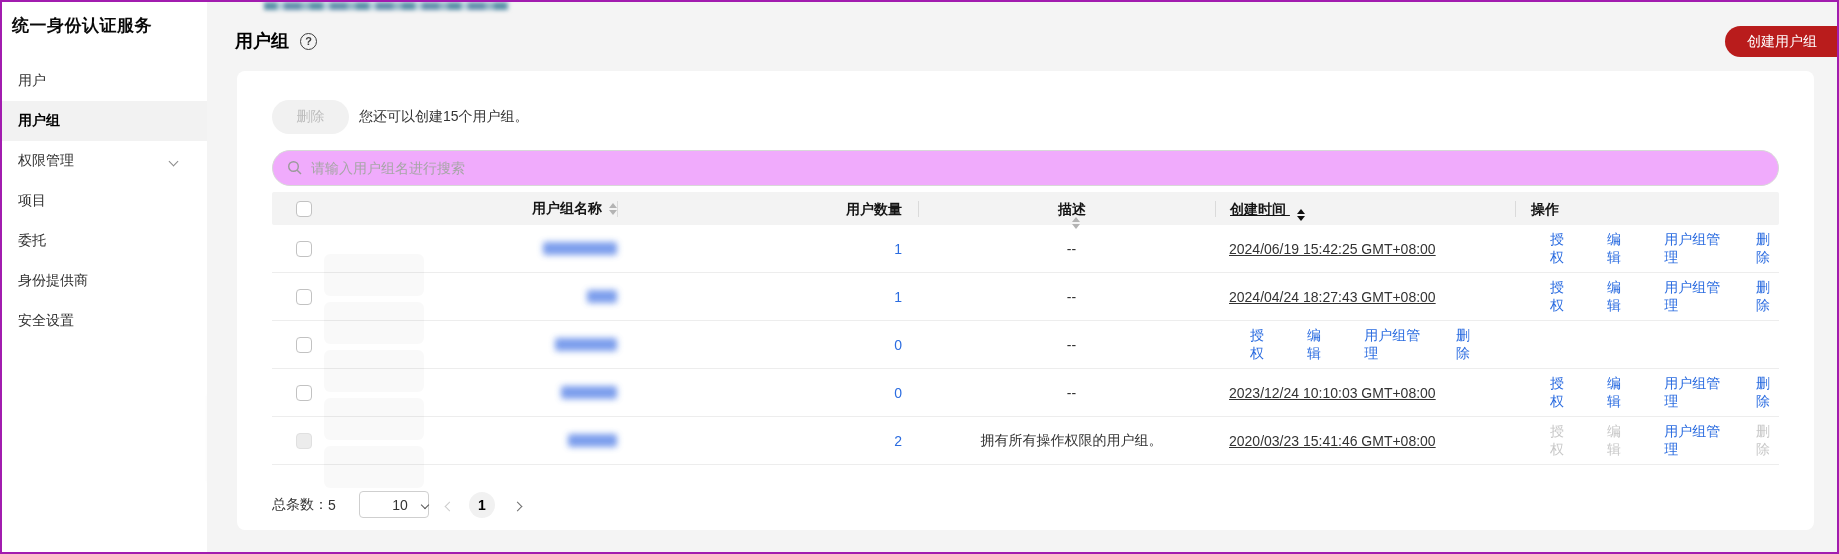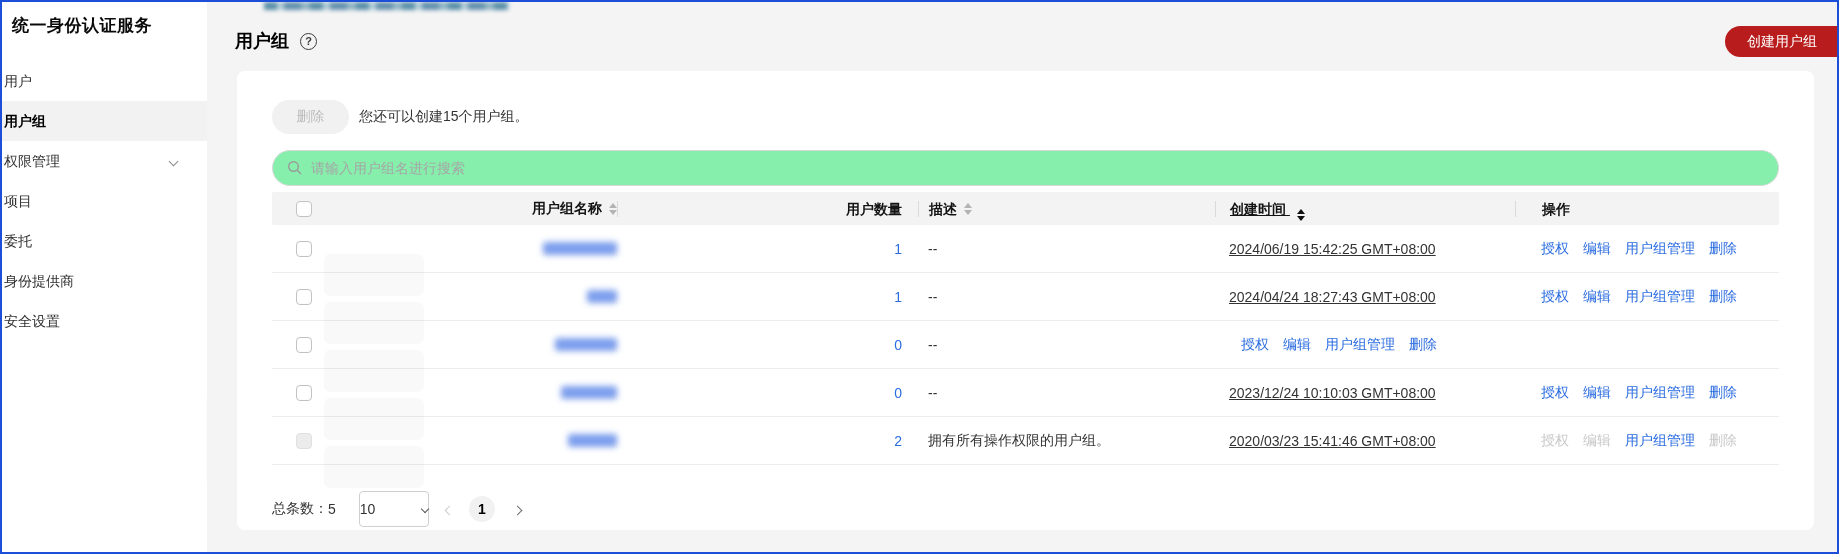--- a/index.html
+++ b/index.html
@@ -1,28 +1,28 @@
 <!DOCTYPE html>
 <html><head>
 <meta charset="utf-8">
 <style>
   * { margin:0; padding:0; box-sizing:border-box; }
   html,body { background:#ffffff; }
   body { font-family:"Liberation Sans","DejaVu Sans",sans-serif; }
 
-  .app { position:relative; width:1839px; height:554px; border:2px solid #1d4ed8;
+  .app { position:relative; width:1839px; height:554px; border:2px solid #a21caf;
          background:#f4f4f4; overflow:hidden; }
 
   
   .sidebar { position:absolute; left:0; top:0; bottom:0; width:205px; background:#fff;
              box-shadow:1px 0 3px rgba(0,0,0,0.05); }
   .sidebar-title { padding:12px 0 0 10px; font-size:17px; font-weight:bold; color:#0a0a0a; letter-spacing:.5px; }
   .nav { margin-top:24px; }
-  .nav-item { height:40px; line-height:40px; padding-left:2px; font-size:14px; color:#303030;
-              display:flex; align-items:center; cursor:pointer; }
+  .nav-item { height:40px; line-height:40px; padding-left:16px; font-size:14px; color:#303030;
+              display:flex; align-items:center; cursor:pointer;font-family:Liberation Serif, serif; }
   .nav-item.active { background:#f2f2f2; font-weight:bold; color:#000; }
   .nav-item .spacer { flex:1; }
   .nav-item .chev { margin-right:30px; color:#8b8b8b; }
 
   
   .chev { display:inline-block; width:7px; height:7px; border-right:1.5px solid currentColor;
           border-bottom:1.5px solid currentColor; }
   .chev.down  { transform:rotate(45deg); }
   .chev.left  { transform:rotate(135deg); }
   .chev.right { transform:rotate(-45deg); }
@@ -51,68 +51,68 @@
 
   
   .card { position:absolute; left:30px; top:69px; width:1577px; height:459px; background:#fff;
           border-radius:8px; }
 
   .toolbar { position:absolute; left:35px; top:29px; display:flex; align-items:center; }
   .delete-btn { width:77px; height:34px; border-radius:17px; background:#f1f1f1; border:none;
                 color:#bdbdbd; font-size:14px; }
   .quota { margin-left:10px; font-size:14px; color:#333; }
 
-  .searchbar { position:absolute; left:35px; right:35px; top:79px; height:36px; background:#86efac;
+  .searchbar { position:absolute; left:35px; right:35px; top:79px; height:36px; background:#f0abfc;
                border:1px solid #d8d8d8; border-radius:18px; display:flex; align-items:center;
                padding:3px 14px; }
   .searchbar svg { flex:0 0 auto; }
   .searchbar input { flex:1; border:none; outline:none; margin-left:8px; font-size:14px; color:#333;
                      font-family:inherit; background:transparent; }
   .searchbar input::placeholder { color:#a6a6a6; }
 
   
   .tbl { position:absolute; left:35px; right:35px; top:121px; font-size:14px; }
   .thead { display:flex; align-items:center; height:33px; background:#f3f3f3; border-radius:2px;
            font-weight:bold; color:#141414; }
   .trow { display:flex; align-items:center; height:48px; border-bottom:1px solid #ededed; color:#333; }
   .c-check { width:40px; display:flex; justify-content:flex-end; }
   .c-name { width:305px; padding-left:21px; display:flex; align-items:center; position:relative;justify-content:flex-end; }
   .c-count { width:301px; text-align:right; padding-right:16px; }
-  .c-desc { width:297px; padding-left:10px; display:flex; align-items:center; }
+  .c-desc { width:297px; padding-left:10px; display:flex; align-items:center;flex-direction:column; }
   .c-created { width:300px; padding-left:14px;text-decoration:underline; }
-  .c-actions { width:264px; padding-left:26px; display:flex; align-items:center; }
+  .c-actions { width:264px; padding-left:15px; display:flex; align-items:center; }
   .thead .c-count, .thead .c-desc, .thead .c-created, .thead .c-actions { border-left:1px solid #dadada; }
   .thead .c-count { height:16px; line-height:16px;text-align:right; }
   .thead .c-desc, .thead .c-created, .thead .c-actions { height:16px; line-height:16px; }
 
   .checkbox { width:16px; height:16px; border:1px solid #c2c2c2; border-radius:4px; background:#fff;
               cursor:pointer; }
   .checkbox.disabled { background:#ececec; border-color:#e0e0e0; cursor:default; }
 
   .sort { display:inline-flex; flex-direction:column; margin-left:7px; }
   .sort i { display:block; width:0; height:0; border-left:4px solid transparent; border-right:4px solid transparent; }
   .sort .up   { border-bottom:5px solid #b3b3b3; margin-bottom:2px; }
   .sort .dn   { border-top:5px solid #b3b3b3; }
   .sort.active .up { border-bottom-color:#101010; }
   .sort.active .dn { border-top-color:#101010; }
   .count-link { color:#2b6ce0; cursor:pointer; }
-  .act { color:#2b6ce0; cursor:pointer; margin-right:14px; }
+  .act { color:#2b6ce0; cursor:pointer; margin-right:14px;margin-left:20px; }
   .act:last-child { margin-right:0; }
   .act.disabled { color:#c8c8c8; cursor:default; }
 
   .blur-chip { display:inline-block; height:13px; border-radius:2px; background:#5b86e8;
                filter:blur(3px); opacity:.8; }
   .w0{width:74px;} .w1{width:30px;} .w2{width:62px;} .w3{width:56px;} .w4{width:49px;}
   .name-halo { position:absolute; left:12px; top:12px; width:100px; height:42px;
                background:rgba(0,0,0,0.025); border-radius:6px; pointer-events:none; }
 
   
   .pagi { position:absolute; left:35px; top:420px; display:flex; align-items:center; font-size:14px; color:#333; }
-  .size-select { margin-left:23px; width:70px; height:36px; border:1px solid #cfcfcf; border-radius:4px;
-                 display:flex; align-items:center; justify-content:space-between; cursor:pointer; background:#fff; }
+  .size-select { margin-left:23px; width:70px; height:27px; border:1px solid #cfcfcf; border-radius:4px;
+                 display:flex; align-items:center; justify-content:flex-end; cursor:pointer; background:#fff; }
   .size-select .chev { margin-left:14px; color:#555; width:6px; height:6px; }
   .pg-prev { margin-left:17px; color:#cccccc; cursor:default; }
   .pg-num { margin-left:16px; width:26px; height:26px; border-radius:50%; background:#f1f1f1;
             font-weight:bold; color:#000; display:flex; align-items:center; justify-content:center; cursor:pointer; }
   .pg-next { margin-left:19px; color:#6e6e6e; cursor:pointer; }
 </style>
 </head>
 <body>
 
 <div class="app">

